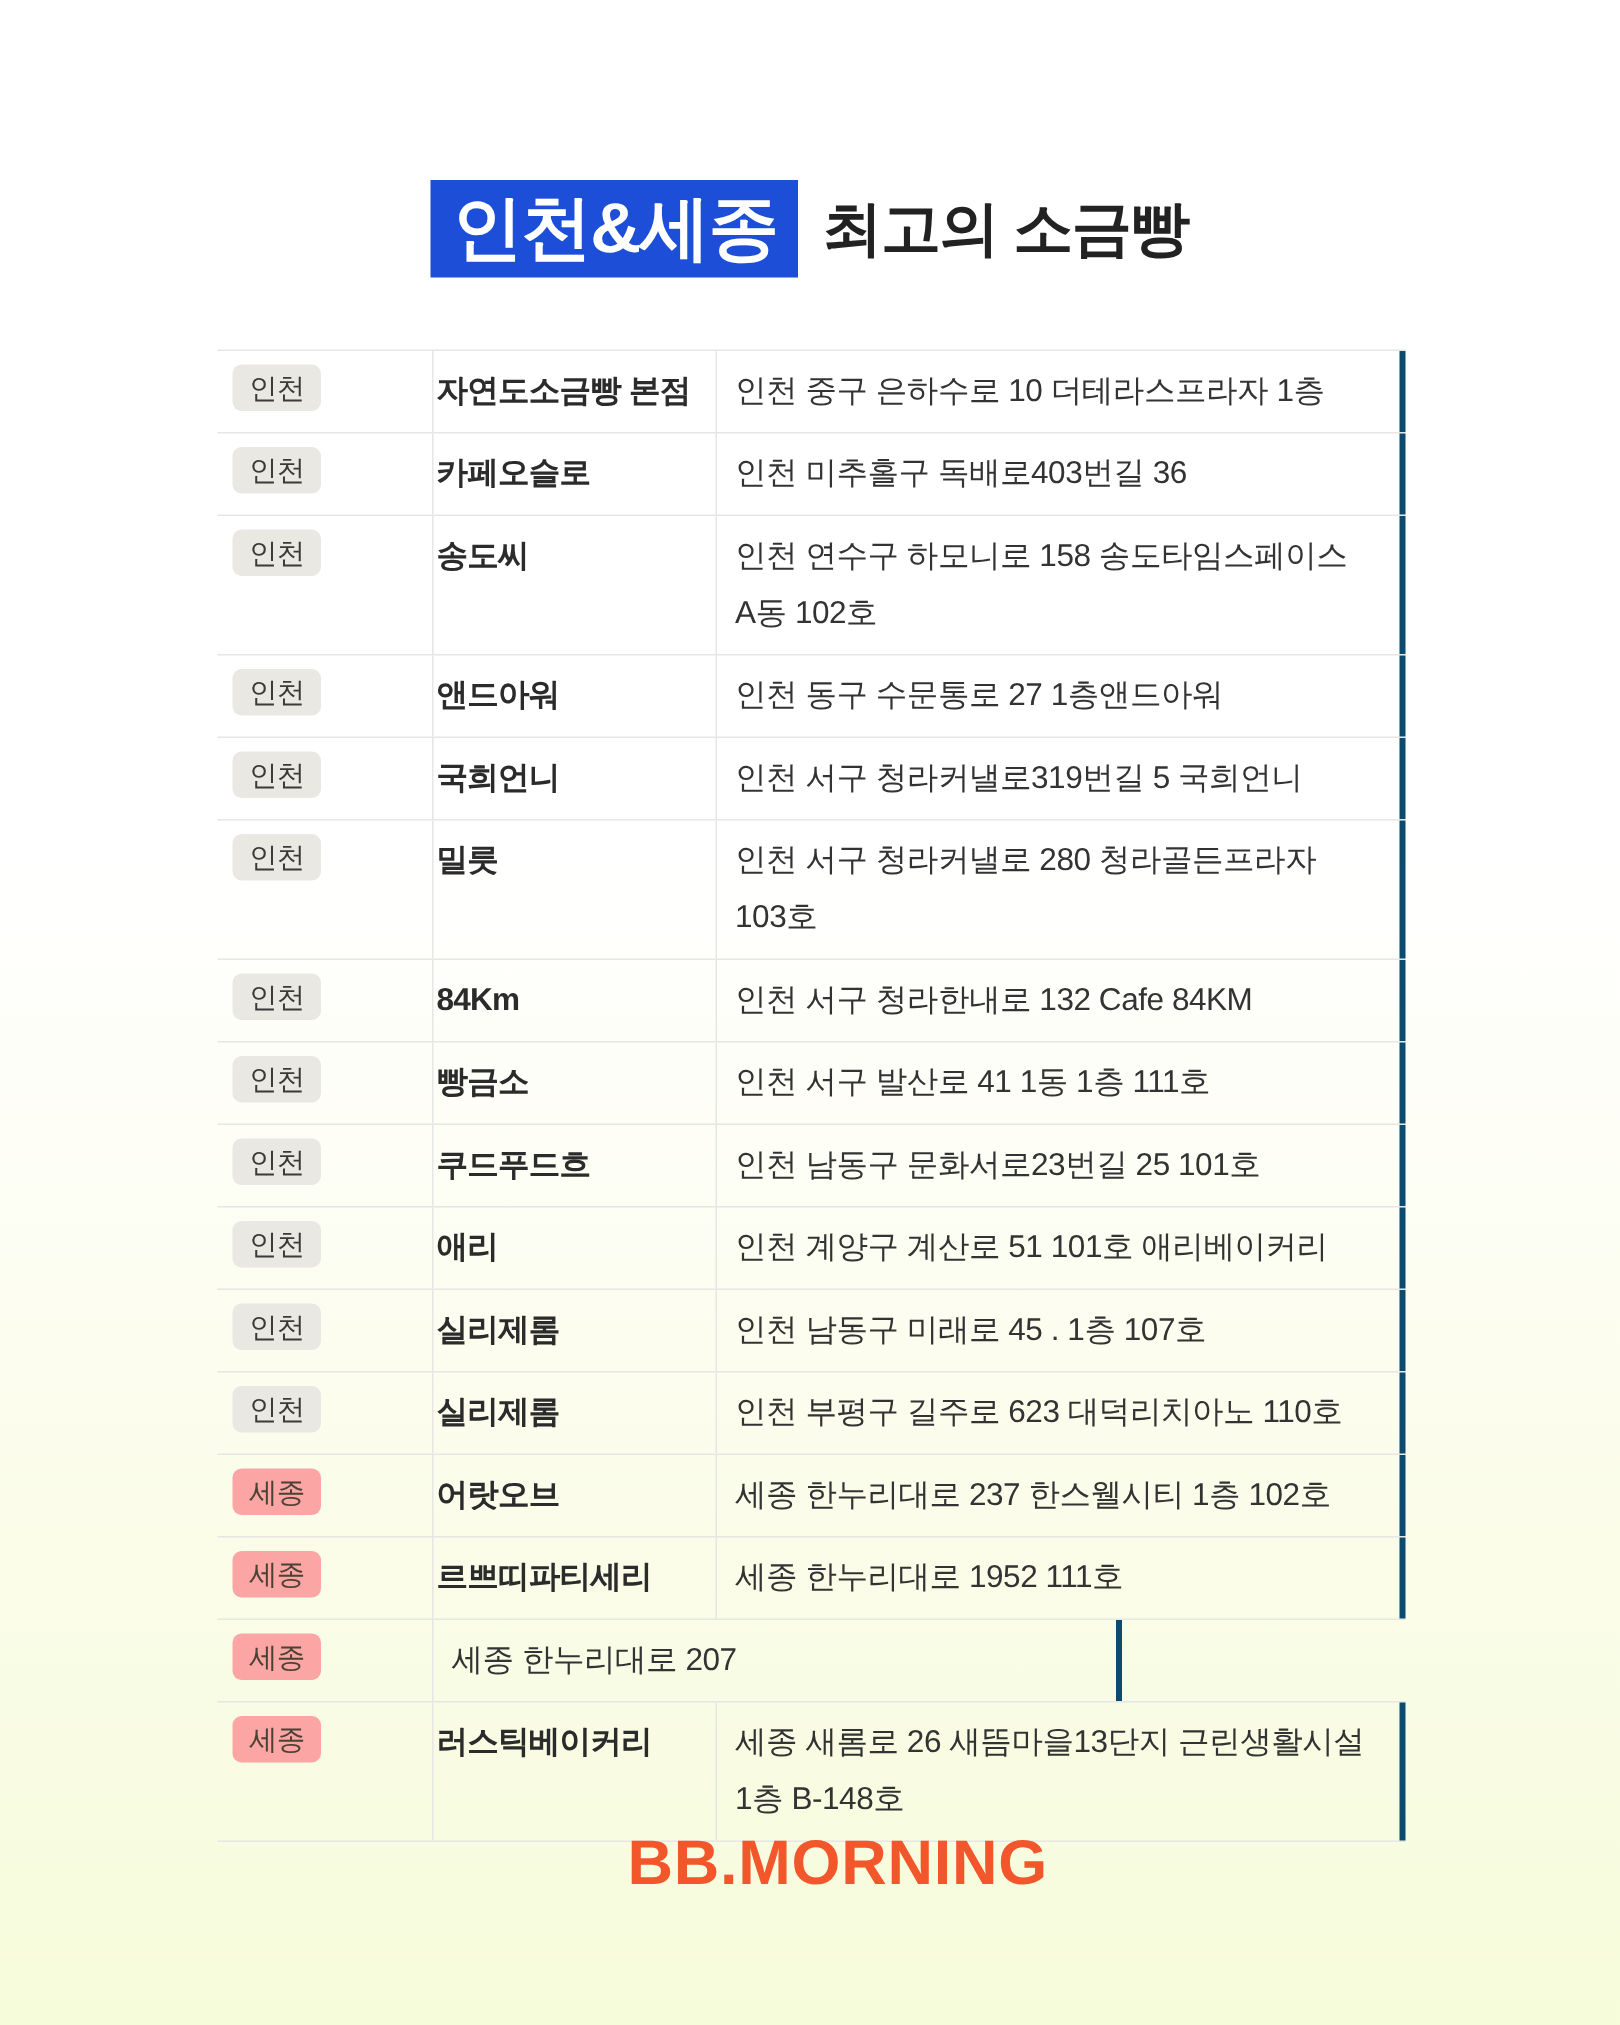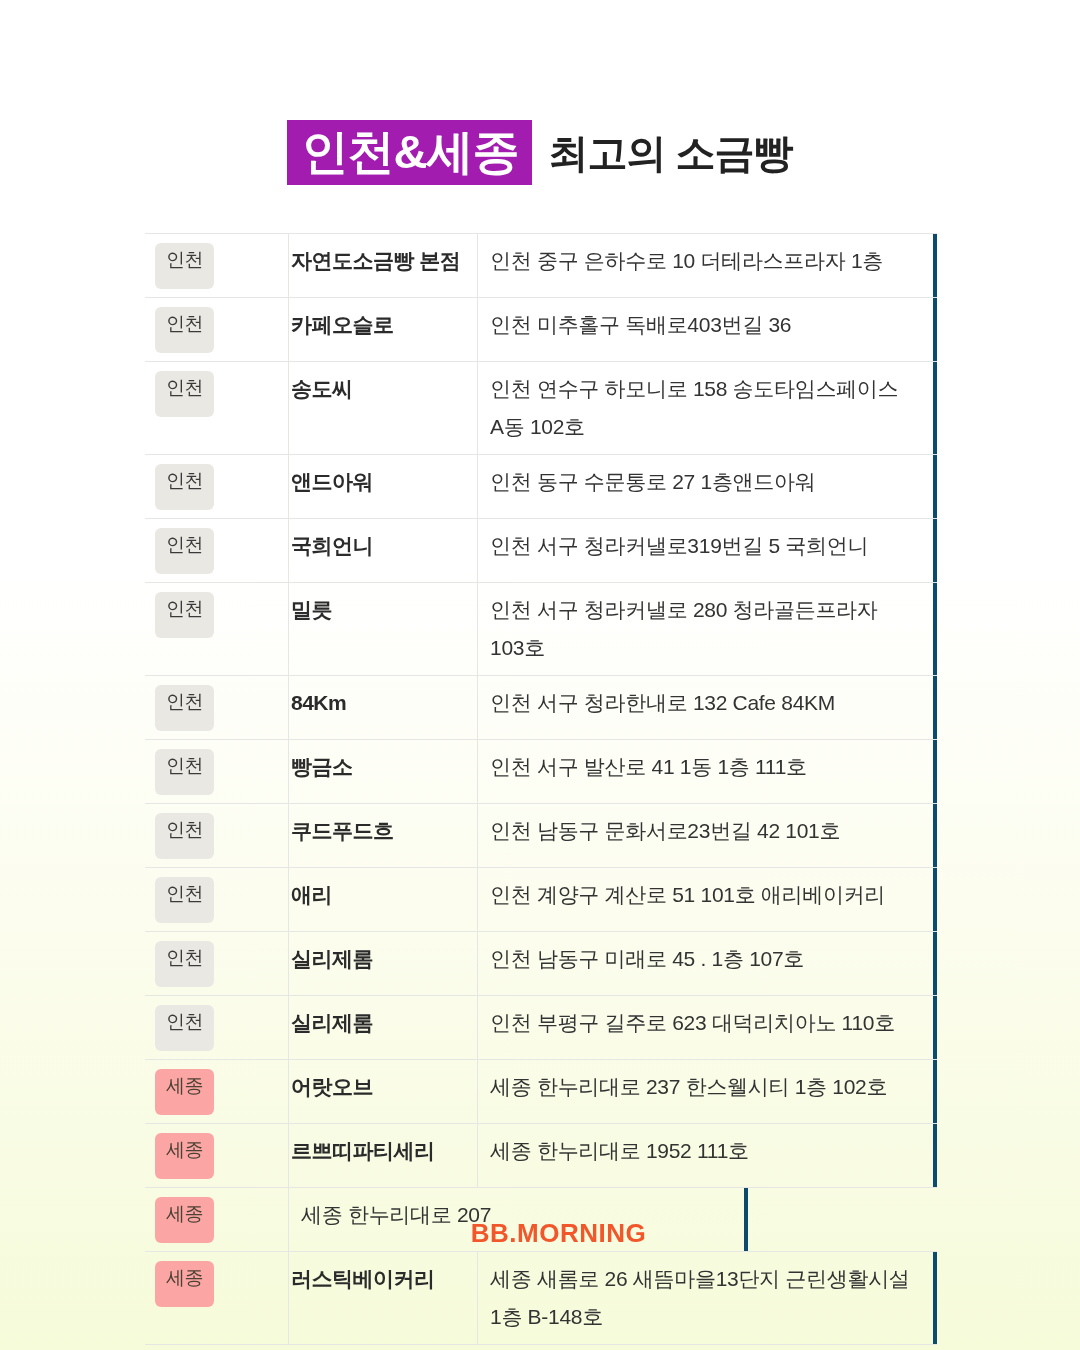--- a/index.html
+++ b/index.html
@@ -18,21 +18,21 @@
     position: absolute;
     top: 120px;
     left: 0;
     width: 100%;
     display: flex;
     justify-content: center;
     align-items: center;
     gap: 16px;
   }
   .title-highlight {
-    background: #a21caf;
+    background: #1d4ed8;
     color: #ffffff;
     font-size: 47px;
     font-weight: 900;
     letter-spacing: -1px;
     padding: 7px 14px 9px 14px;
     line-height: 1.05;
     text-align: right;
   }
   .title-rest {
     color: #222222;
@@ -78,21 +78,21 @@
     padding-right: 16px;
     border-left: 1px solid #e6e6e4;
     border-right: 4px solid #0c4a6e;
     color: #333333;
     letter-spacing: -0.3px;
   }
   .badge {
     display: inline-block;
     font-size: 19px;
     line-height: 1;
-    padding: 7px 11px 20px 11px;
+    padding: 7px 11px 5px 11px;
     border-radius: 6px;
     letter-spacing: -0.5px;
     vertical-align: 2px;
   }
   .badge-incheon {
     background: #eae8e3;
     color: #3a3a38;
   }
   .badge-sejong {
     background: #fca5a5;
@@ -101,21 +101,21 @@
 
   
   .footer {
     position: absolute;
     top: 1218px;
     left: 0;
     width: 100%;
     text-align: center;
   }
   .footer-logo {
-    font-size: 26px;
+    font-size: 42px;
     font-weight: 900;
     letter-spacing: 0.5px;
     color: #f1572b;
     margin-left: 37px;
   }
 </style>
 </head>
 <body>
 
 <div class="title-row">
@@ -186,21 +186,21 @@
     </div>
     <div class="cell c-name">빵금소</div>
     <div class="cell c-addr">인천 서구 발산로 41 1동 1층 111호</div>
   </div>
 
   <div class="row">
     <div class="cell c-badge">
       <span class="badge badge-incheon">인천</span>
     </div>
     <div class="cell c-name">쿠드푸드흐</div>
-    <div class="cell c-addr">인천 남동구 문화서로23번길 42 101호</div>
+    <div class="cell c-addr">인천 남동구 문화서로23번길 25 101호</div>
   </div>
 
   <div class="row">
     <div class="cell c-badge">
       <span class="badge badge-incheon">인천</span>
     </div>
     <div class="cell c-name">애리</div>
     <div class="cell c-addr">인천 계양구 계산로 51 101호 애리베이커리</div>
   </div>
 

